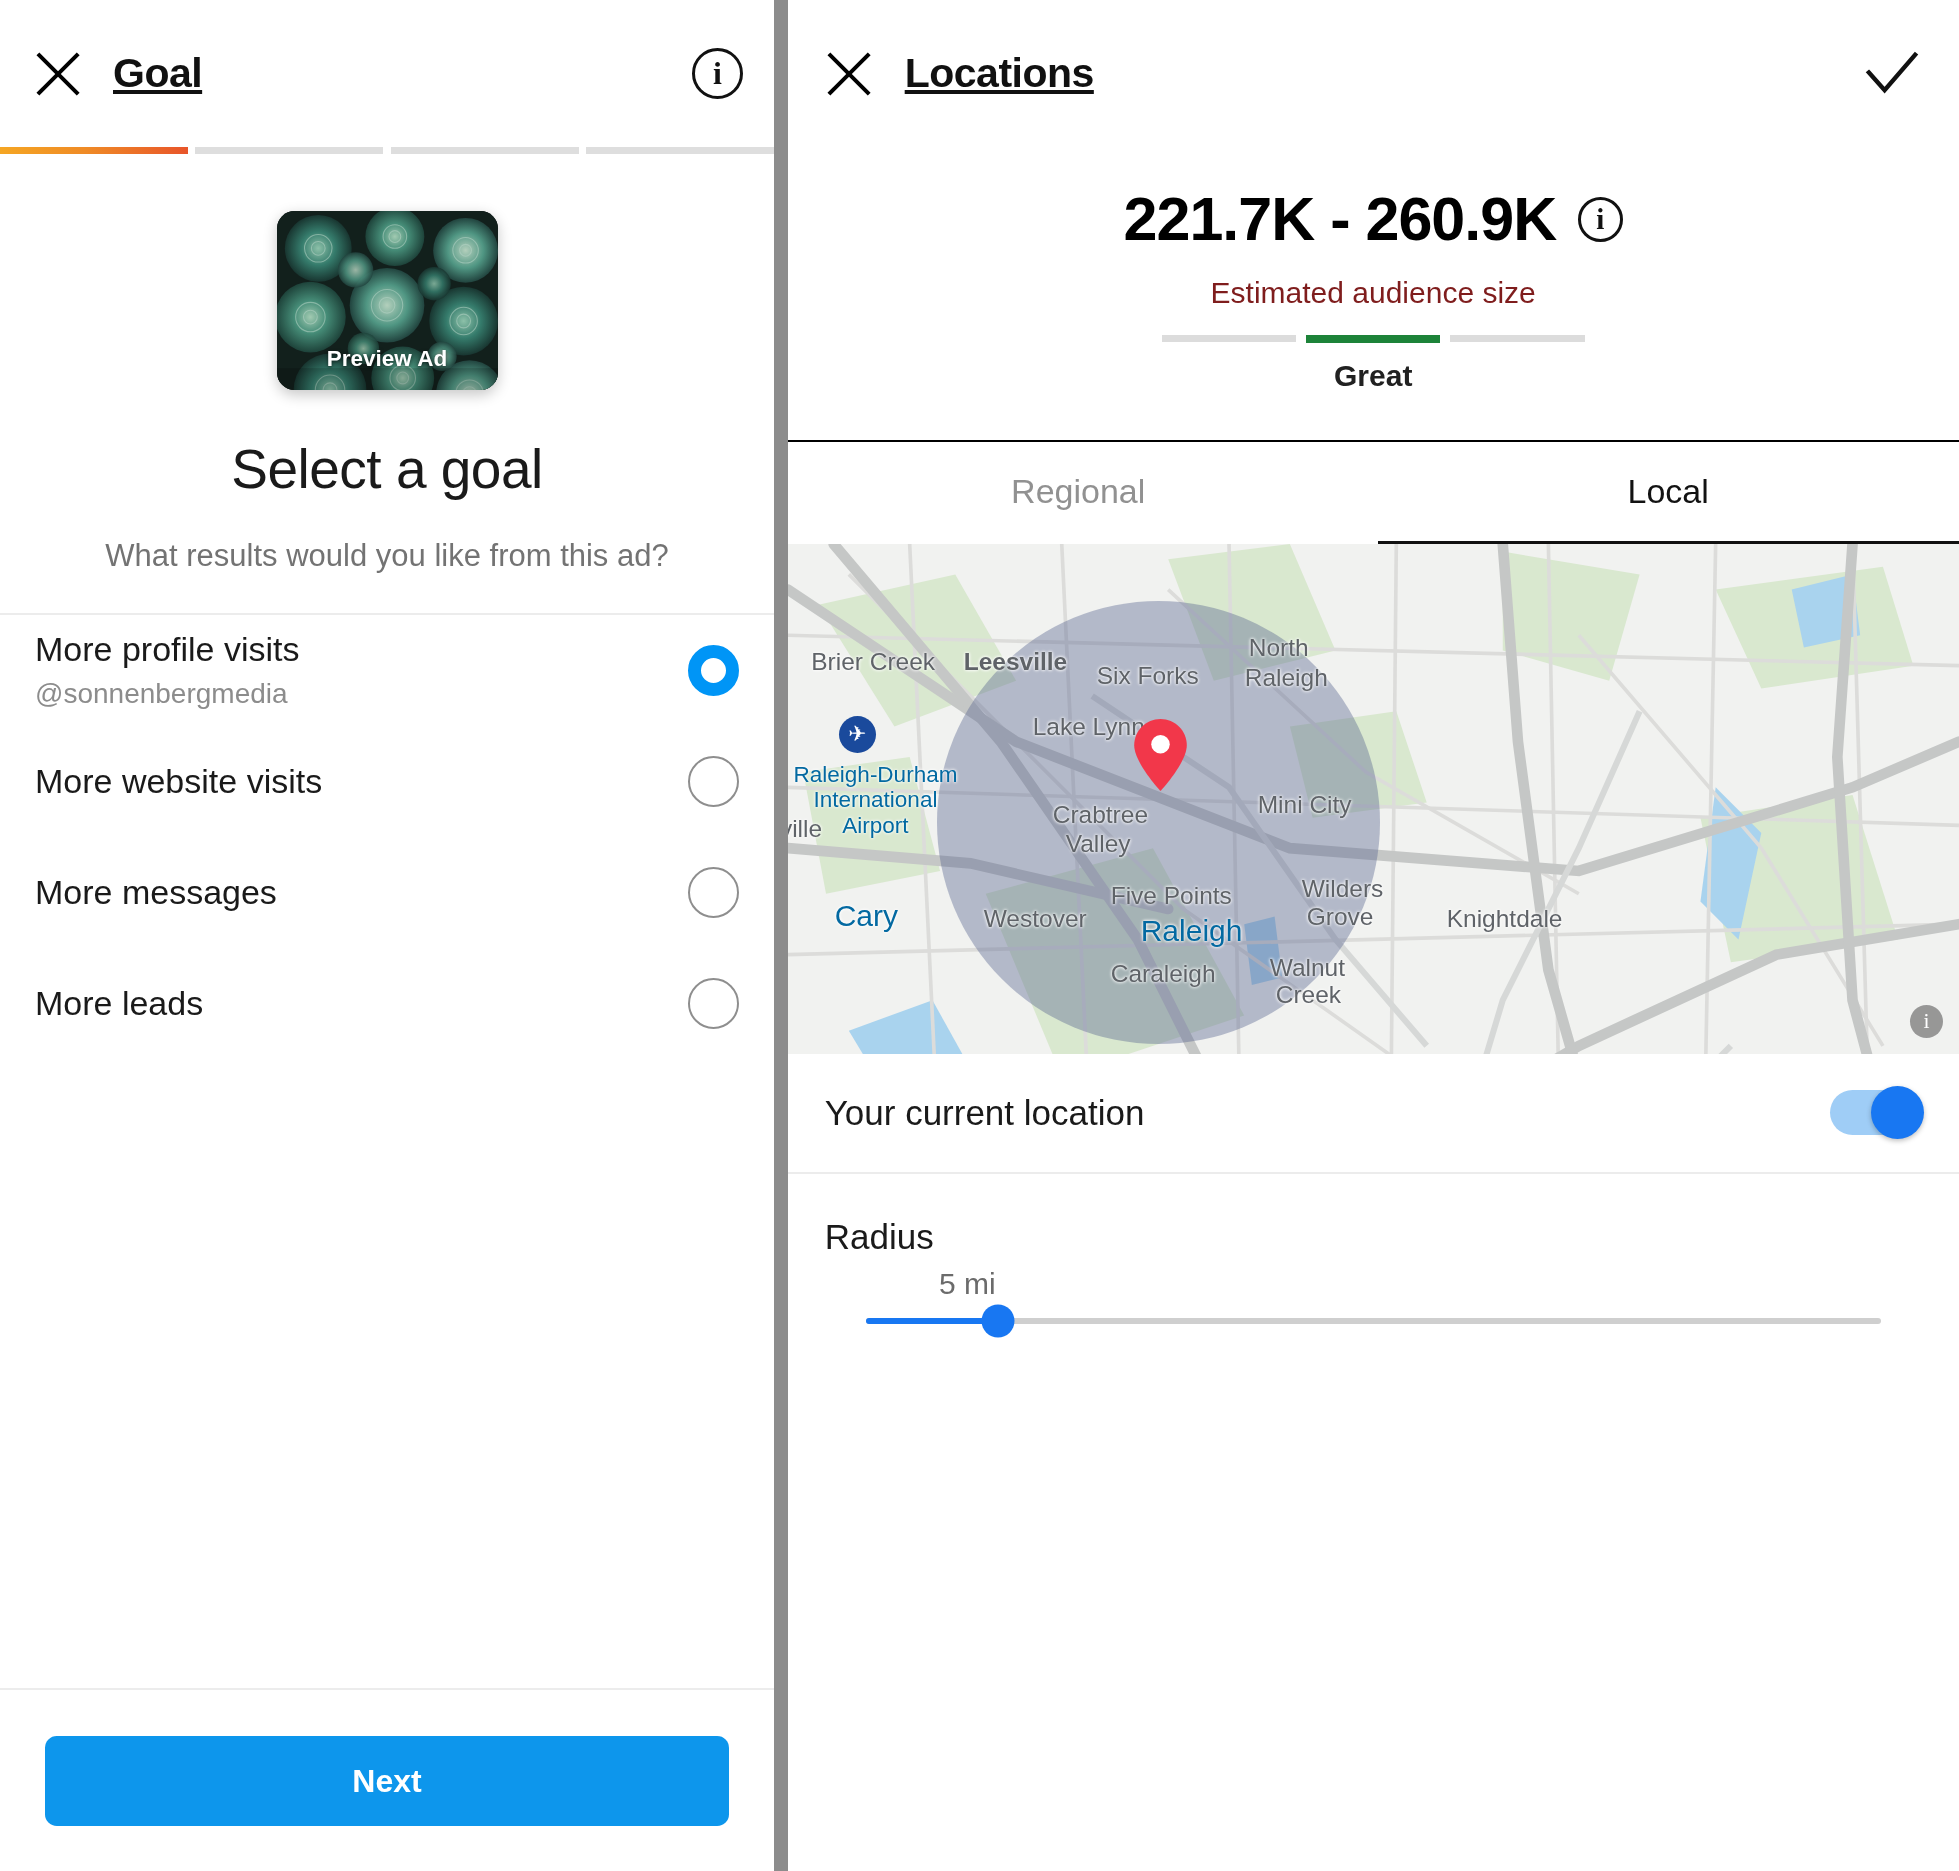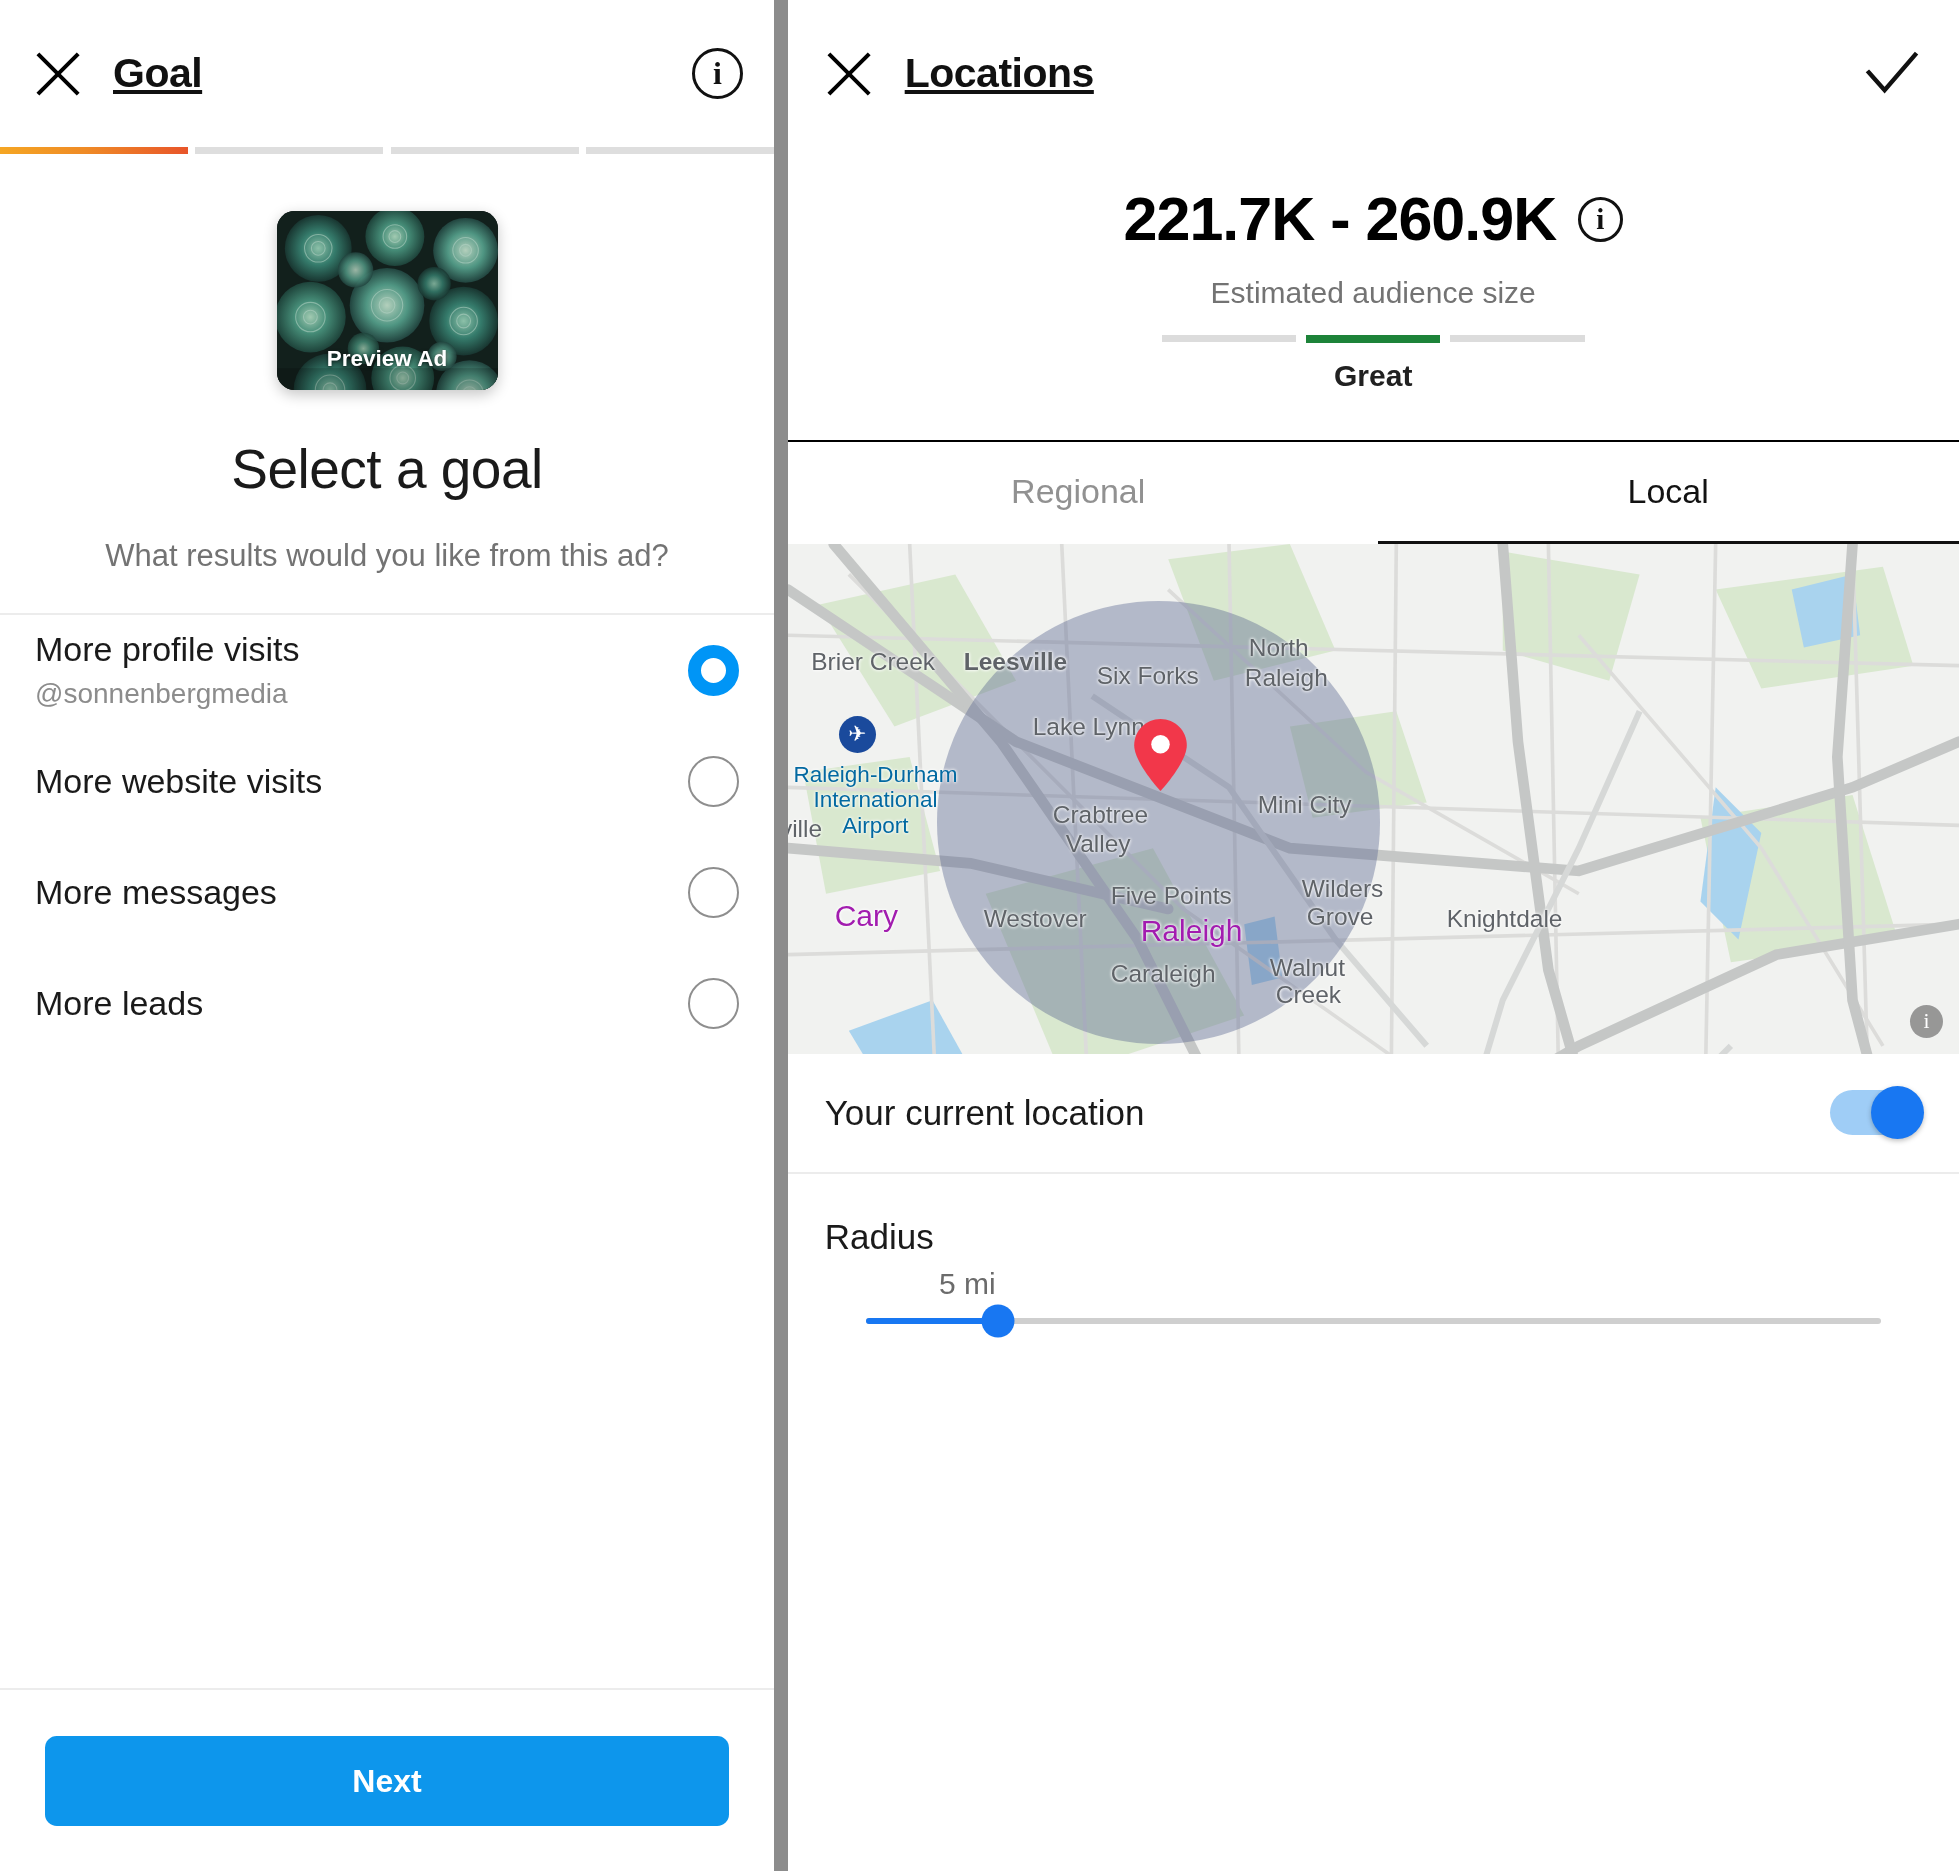--- a/index.html
+++ b/index.html
@@ -178,21 +178,21 @@
     font-size: 61px; font-weight: bold; color: #000; letter-spacing: -1px;
   }
   .icon-info-r {
     width: 45px; height: 45px;
     border: 3.4px solid #111; border-radius: 50%;
     display: flex; align-items: center; justify-content: center;
     font-size: 29px; font-weight: bold; font-family: "Liberation Serif", serif;
     color: #111; cursor: pointer;
   }
   .audience-caption {
-    font-size: 30px; color: #737373;
+    font-size: 30px; color: #7f1d1d;
     margin-top: 21.6px;
   }
   .quality-bar {
     display: flex; gap: 9.8px;
     width: 423px;
     margin-top: 25.5px;
   }
   .quality-seg { flex: 1 1 0; height: 6.9px; background: #dcdcdc; }
   .quality-seg.on { background: #1d8339; height: 7.8px; }
   .quality-label {
@@ -226,21 +226,21 @@
   }
   .map svg { position: absolute; inset: 0; display: block; }
   .map-label {
     position: absolute;
     font-size: 24.5px; color: #5f6368;
     font-family: "Liberation Sans", sans-serif;
     white-space: nowrap;
     text-shadow: 0 0 3.9px #fff, 0 0 2.9px #fff;
     pointer-events: none;
   }
-  .map-label.big { font-size: 30px; color: #a21caf; }
+  .map-label.big { font-size: 30px; color: #0369a1; }
   .map-label.airport { color: #0369a1; font-size: 22.5px; text-align: center; line-height: 1.15; }
   .airport-dot {
     position: absolute; width: 37px; height: 37px;
     background: #1a4a9c; border-radius: 50%;
     display: flex; align-items: center; justify-content: center;
     color: #fff; font-size: 21.6px;
   }
   .radius-circle {
     position: absolute;
     border-radius: 50%;

